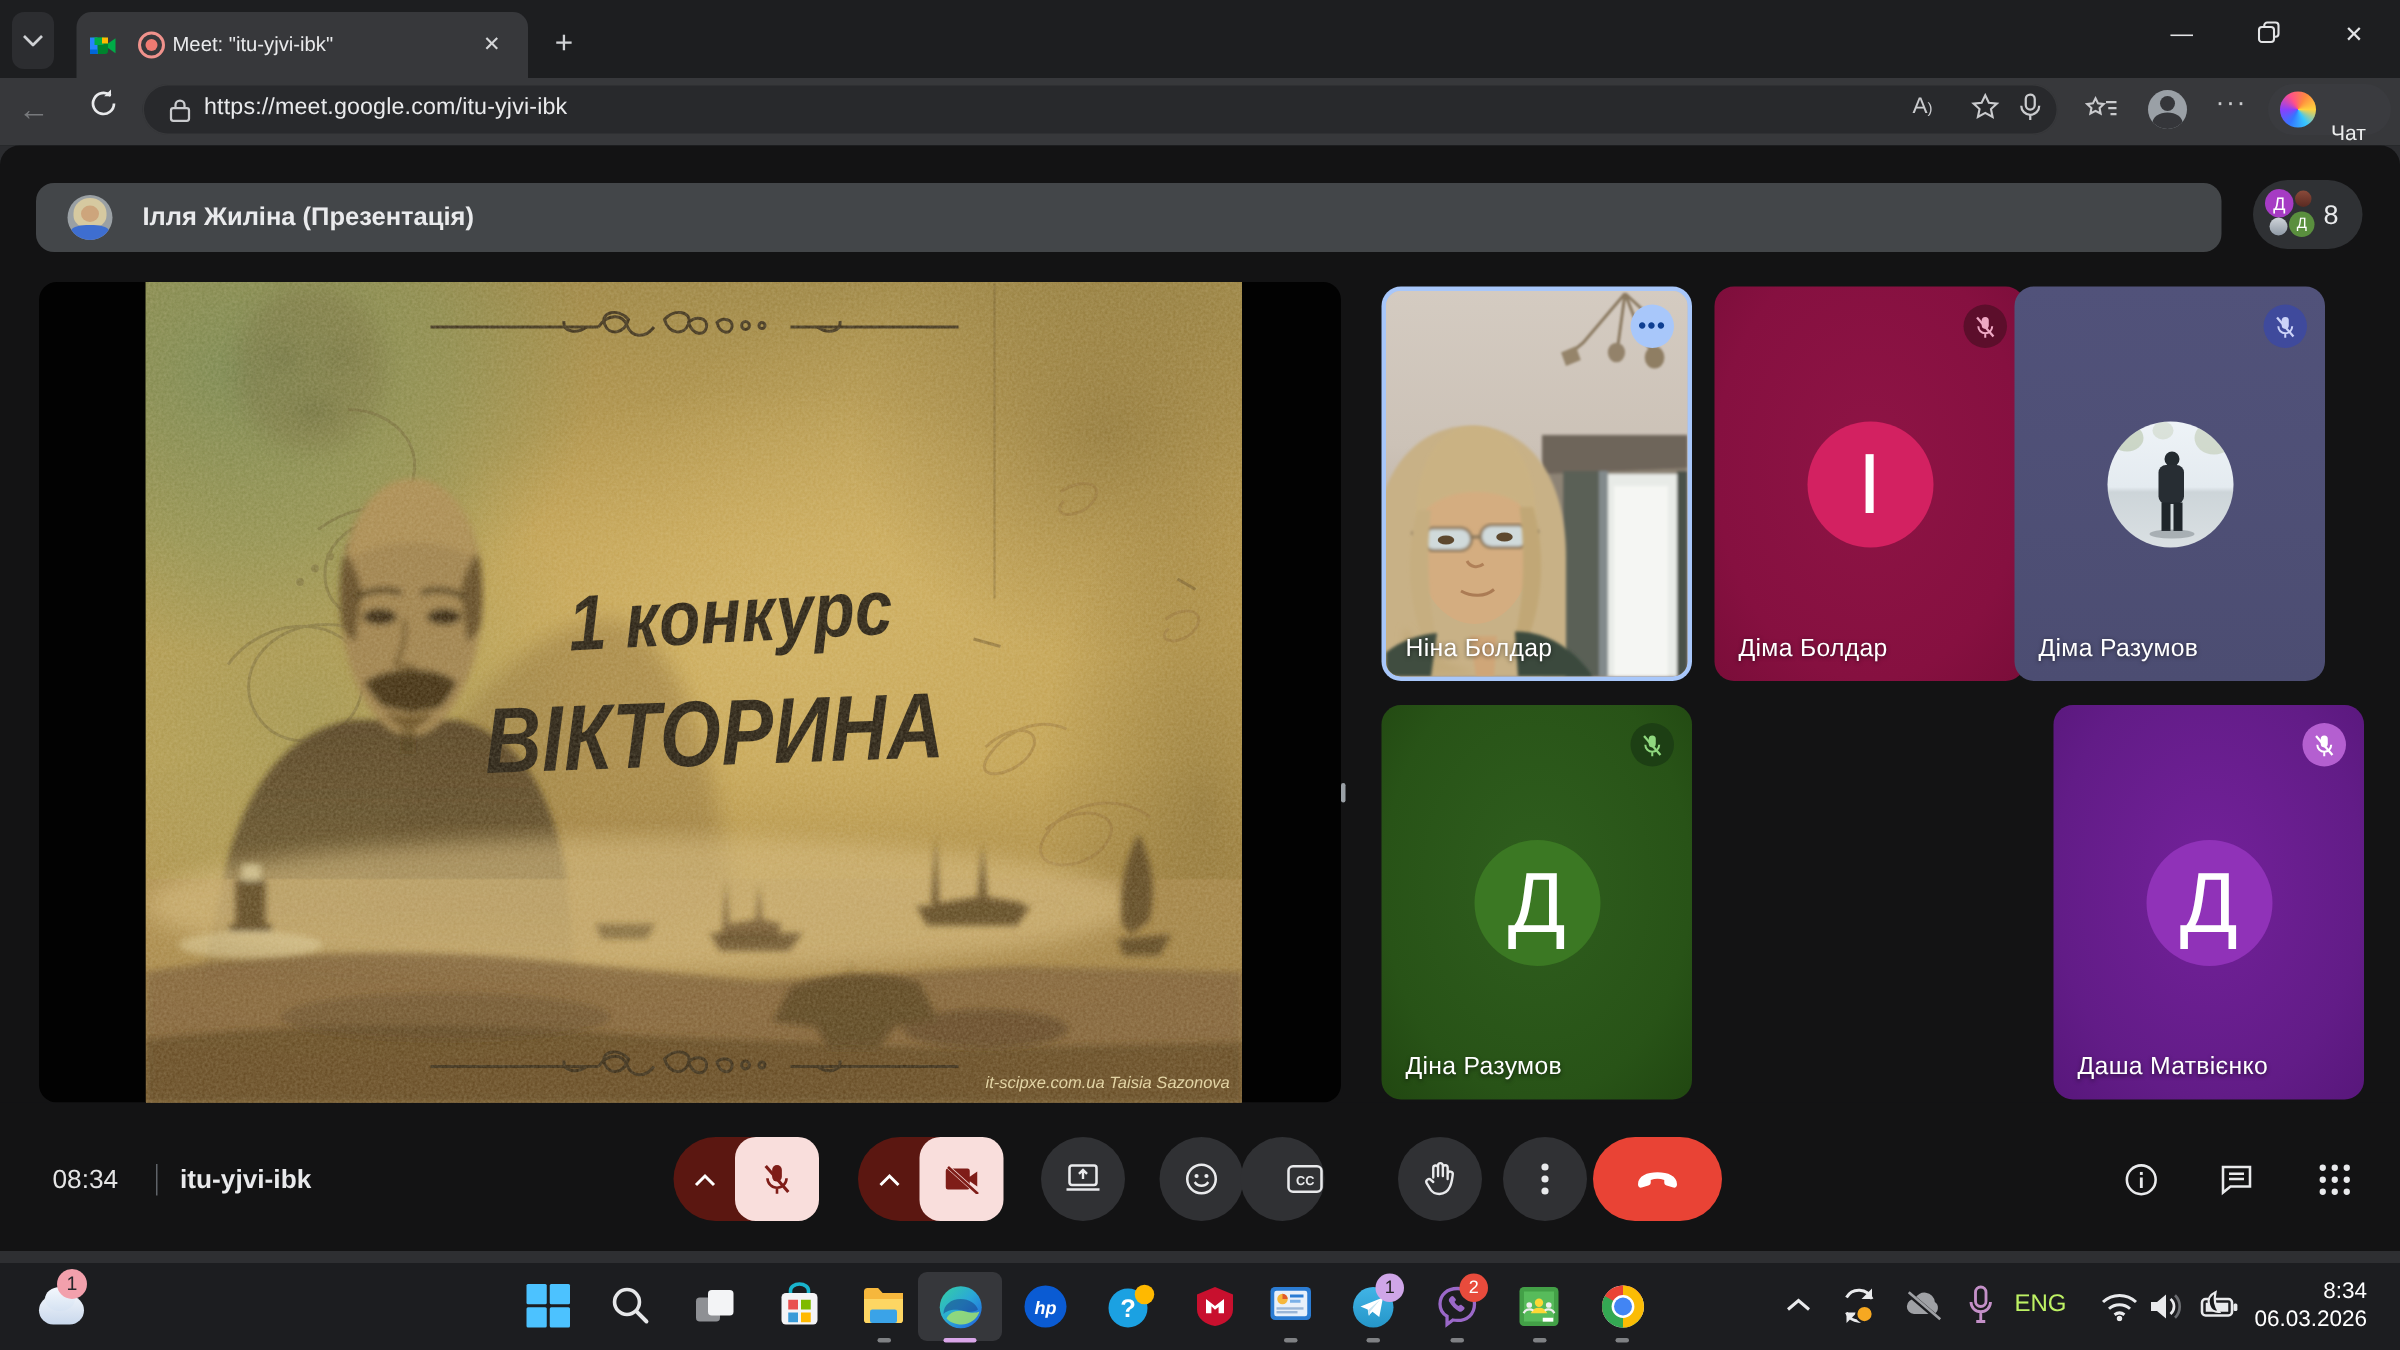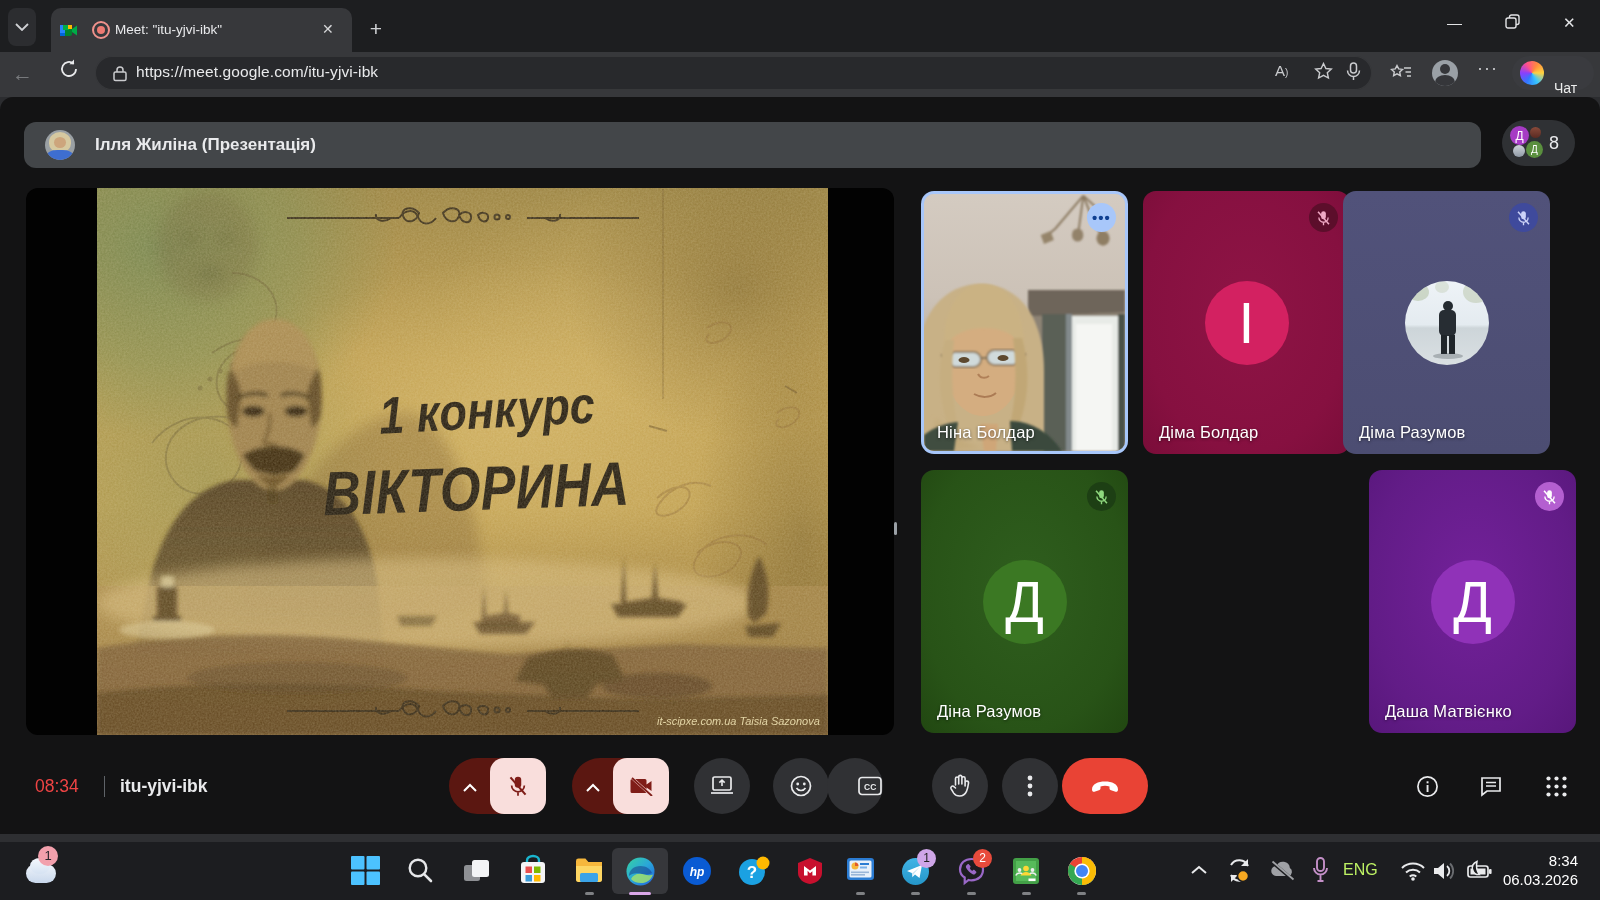--- a/index.html
+++ b/index.html
@@ -58,21 +58,21 @@
   #t1 .vid { position:absolute; left:3px; top:3px; width:201px; height:257px; border-radius:10px; overflow:hidden;
      background:linear-gradient(180deg,#cdc3ba 0%,#c4bab0 40%,#b9ac9f 55%,#a89a8b 100%); }
   #t2 { left:1143px; top:191px; background:radial-gradient(ellipse at 50% 45%, #8e1445 0%, #861040 70%, #7a0d39 100%); }
   #t3 { left:1314px; top:191px; background:linear-gradient(180deg,#51527a 0%,#4c4d72 100%);margin-left:29px; }
   #t4 { left:921px; top:470px; background:radial-gradient(ellipse at 50% 45%, #2f5e1e 0%, #285317 70%, #214711 100%); }
   #t5 { left:1143px; top:470px; background:#2d2f32; }
   #t6 { left:1369px; top:470px; background:radial-gradient(ellipse at 50% 45%, #73219a 0%, #621c87 70%, #58177b 100%); }
 
   
   #botbar { left:0; top:735px; width:1600px; height:110px; background:#131314; }
-  #clock { left:35px; top:776px; color:#ef4444; font-size:17.5px; }
+  #clock { left:35px; top:776px; color:#e5e5e5; font-size:17.5px; }
   #mcode { left:120px; top:776px; color:#e9eaec; font-size:17.5px; font-weight:bold; }
   #cdiv { left:104px; top:776px; width:1px; height:21px; background:#5f6368; }
   .ctl { position:absolute; top:758px; width:56px; height:56px; border-radius:50%; background:#303134;
      display:flex; align-items:center; justify-content:center; }
   .redseg { position:absolute; top:758px; height:56px; background:#5b1711; }
   .pinksq { position:absolute; top:758px; width:56px; height:56px; border-radius:14px; background:#f9dedc;
      display:flex; align-items:center; justify-content:center; }
   #endcall { left:1062px; top:758px; width:86px; height:56px; border-radius:28px; background:#e94335;
      display:flex; align-items:center; justify-content:center; position:absolute;}
 

